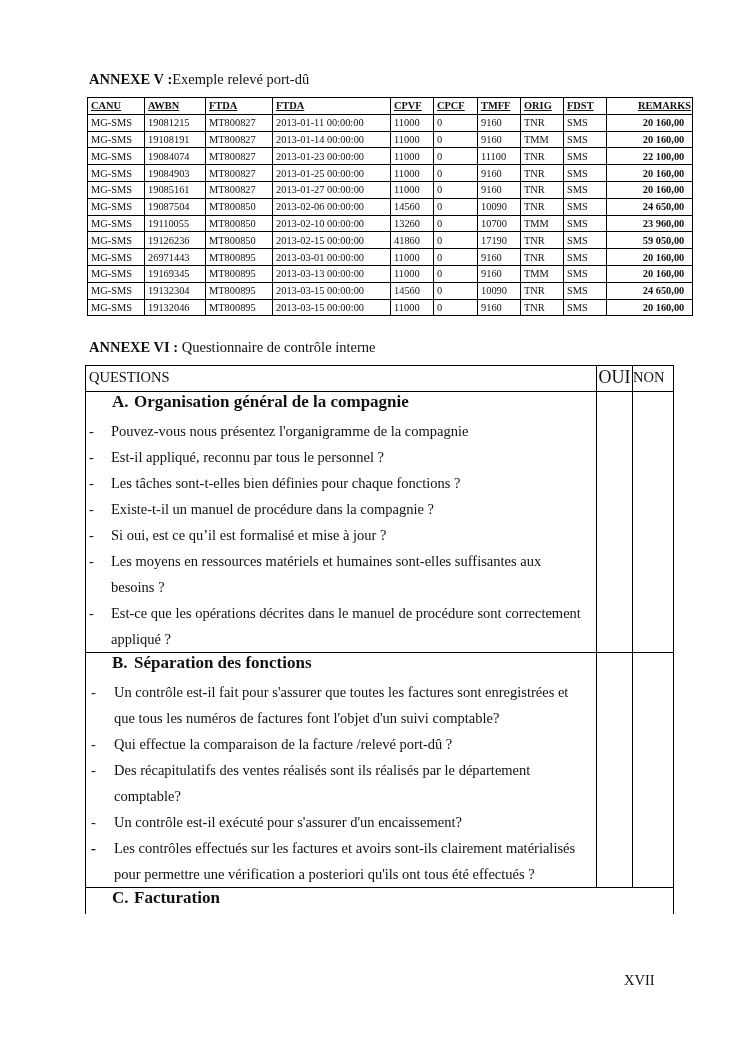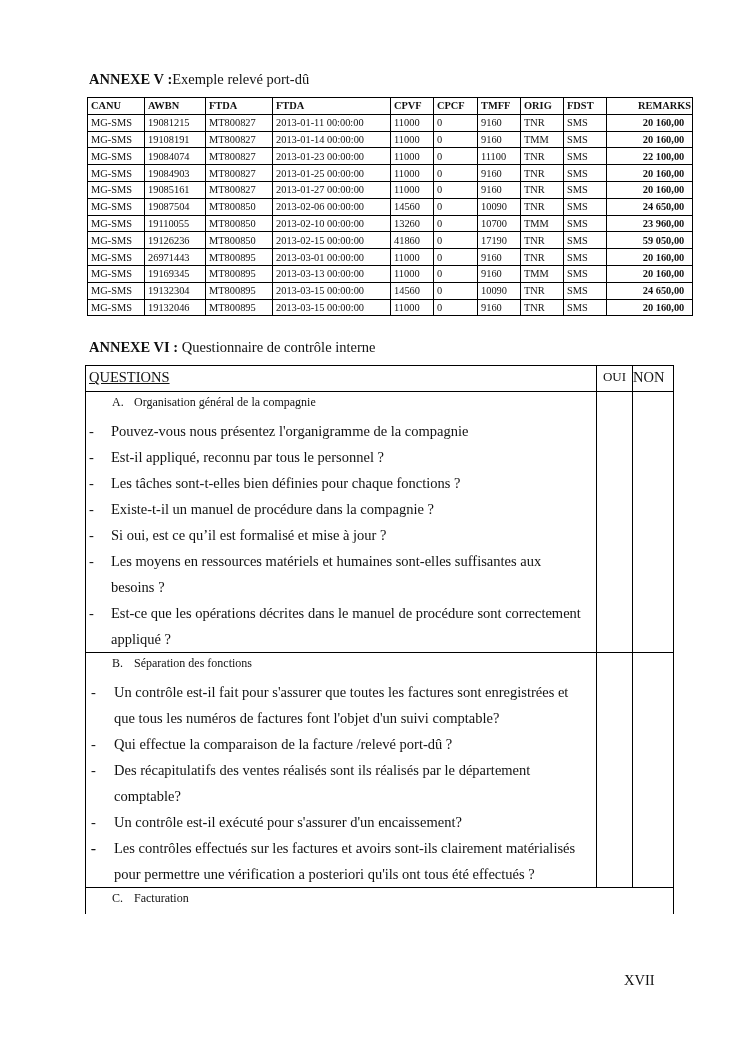--- a/index.html
+++ b/index.html
@@ -9,38 +9,38 @@
   .annex-title { position: absolute; left: 89px; font-size: 14.5px; }
   .annex-title b { font-weight: bold; }
   #annex5-title { top: 71px; }
   #annex6-title { top: 339px; }
 
   
   #port-table { position: absolute; left: 87px; top: 97px; width: 605px;
                 border-collapse: collapse; font-size: 10.4px; table-layout: fixed; }
   #port-table th, #port-table td { border: 1px solid #000; padding: 0 3px;
                 height: 15.8px; line-height: 15px; text-align: left; white-space: nowrap; overflow: hidden; }
-  #port-table th { font-weight: bold; }
+  #port-table th { font-weight: bold; text-decoration: underline; }
   #port-table th.rem, #port-table td.rem { text-align: center; padding-left: 31px; }
   #port-table td.rem { font-weight: bold; }
 
   
   #quest { position: absolute; left: 85px; top: 365px; width: 589px; }
   .q-header { display: flex; border: 1px solid #000; height: 25px; }
-  .q-header .qcol { flex: 1; padding-left: 3px; font-size: 14.5px; line-height: 22px; text-decoration: underline; }
-  .q-header .ycol { width: 35px; border-left: 1px solid #000; text-align: center; font-size: 13px; line-height: 22px; }
+  .q-header .qcol { flex: 1; padding-left: 3px; font-size: 14.5px; line-height: 22px; }
+  .q-header .ycol { width: 35px; border-left: 1px solid #000; text-align: center; font-size: 18px; line-height: 22px; }
   .q-header .ncol { width: 40px; border-left: 1px solid #000; text-align: left; font-size: 14.5px; line-height: 22px; }
 
   .q-section { display: flex; border-left: 1px solid #000; border-right: 1px solid #000; border-bottom: 1px solid #000; }
   .q-section.last { border-bottom: none; flex-direction: column; }
   .q-section .qcol { flex: 1; }
   .q-section .ycol { width: 35px; border-left: 1px solid #000; }
   .q-section .ncol { width: 40px; border-left: 1px solid #000; }
 
-  .sec-title { font-weight: normal; font-size: 12px; height: 26px; line-height: 20px; padding-left: 26px; }
+  .sec-title { font-weight: bold; font-size: 17px; height: 26px; line-height: 20px; padding-left: 26px; }
   .sec-title .letter { display: inline-block; width: 22px; }
   .q-item { position: relative; font-size: 14.5px; line-height: 26px; padding-left: 25px; padding-right: 8px; }
   .q-item .dash { position: absolute; left: 3px; top: 0; }
   #sec-b .q-item, #sec-c .q-item { padding-left: 28px; }
   #sec-b .q-item .dash { left: 5px; }
 
   #page-number { position: absolute; left: 624px; top: 972px; font-size: 14.5px; }
 </style>
 </head>
 <body>

